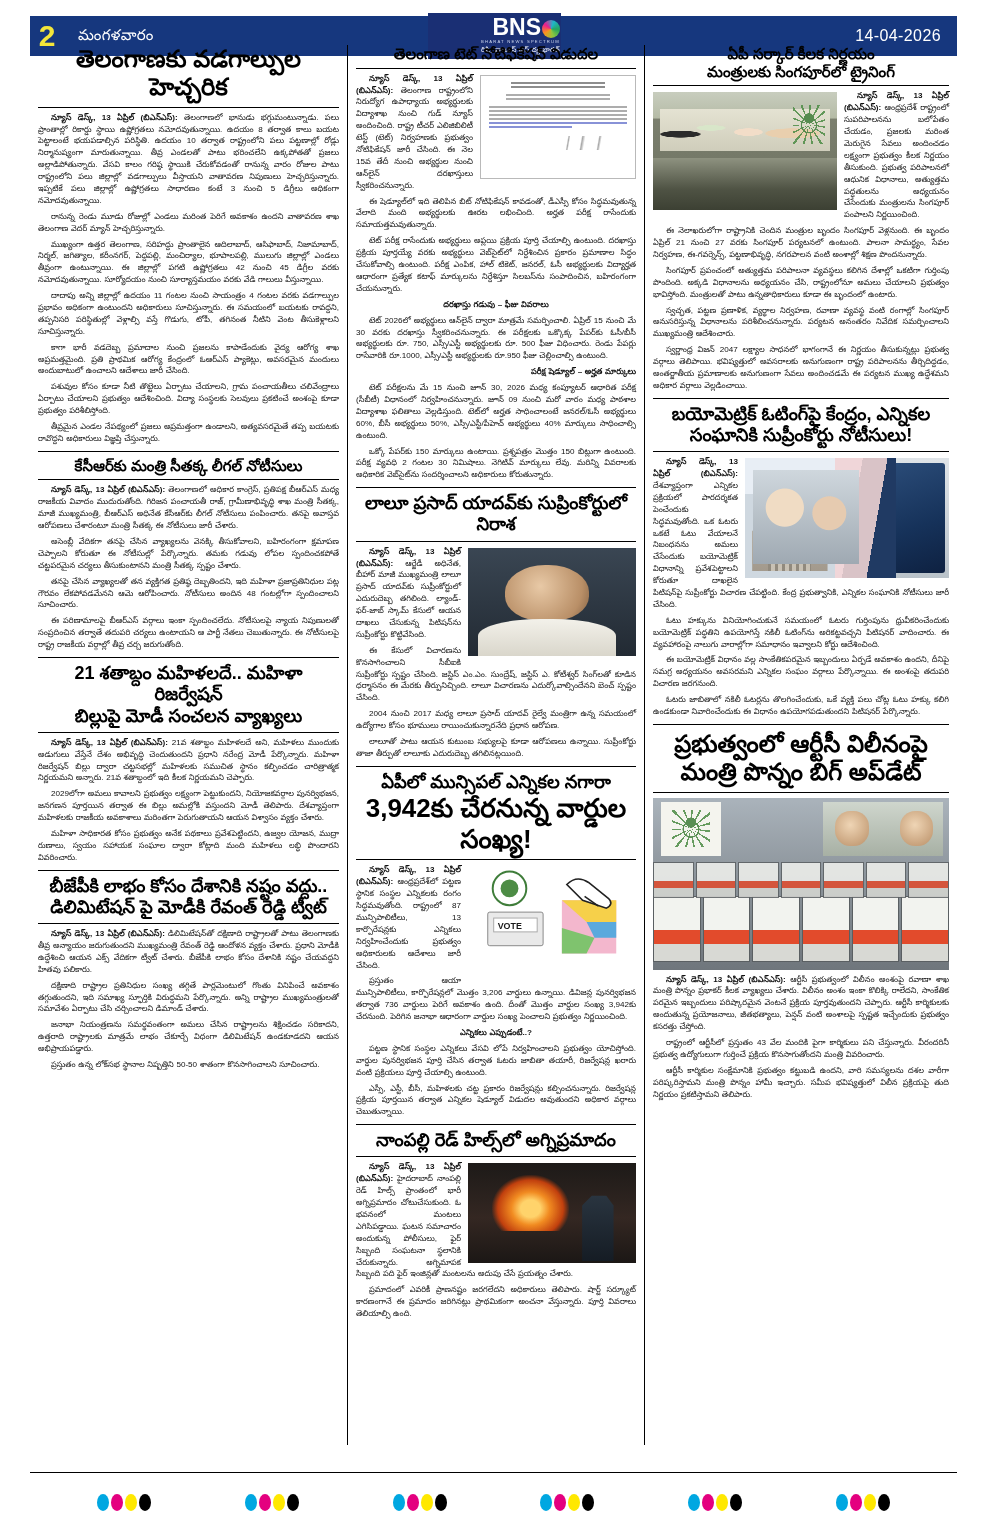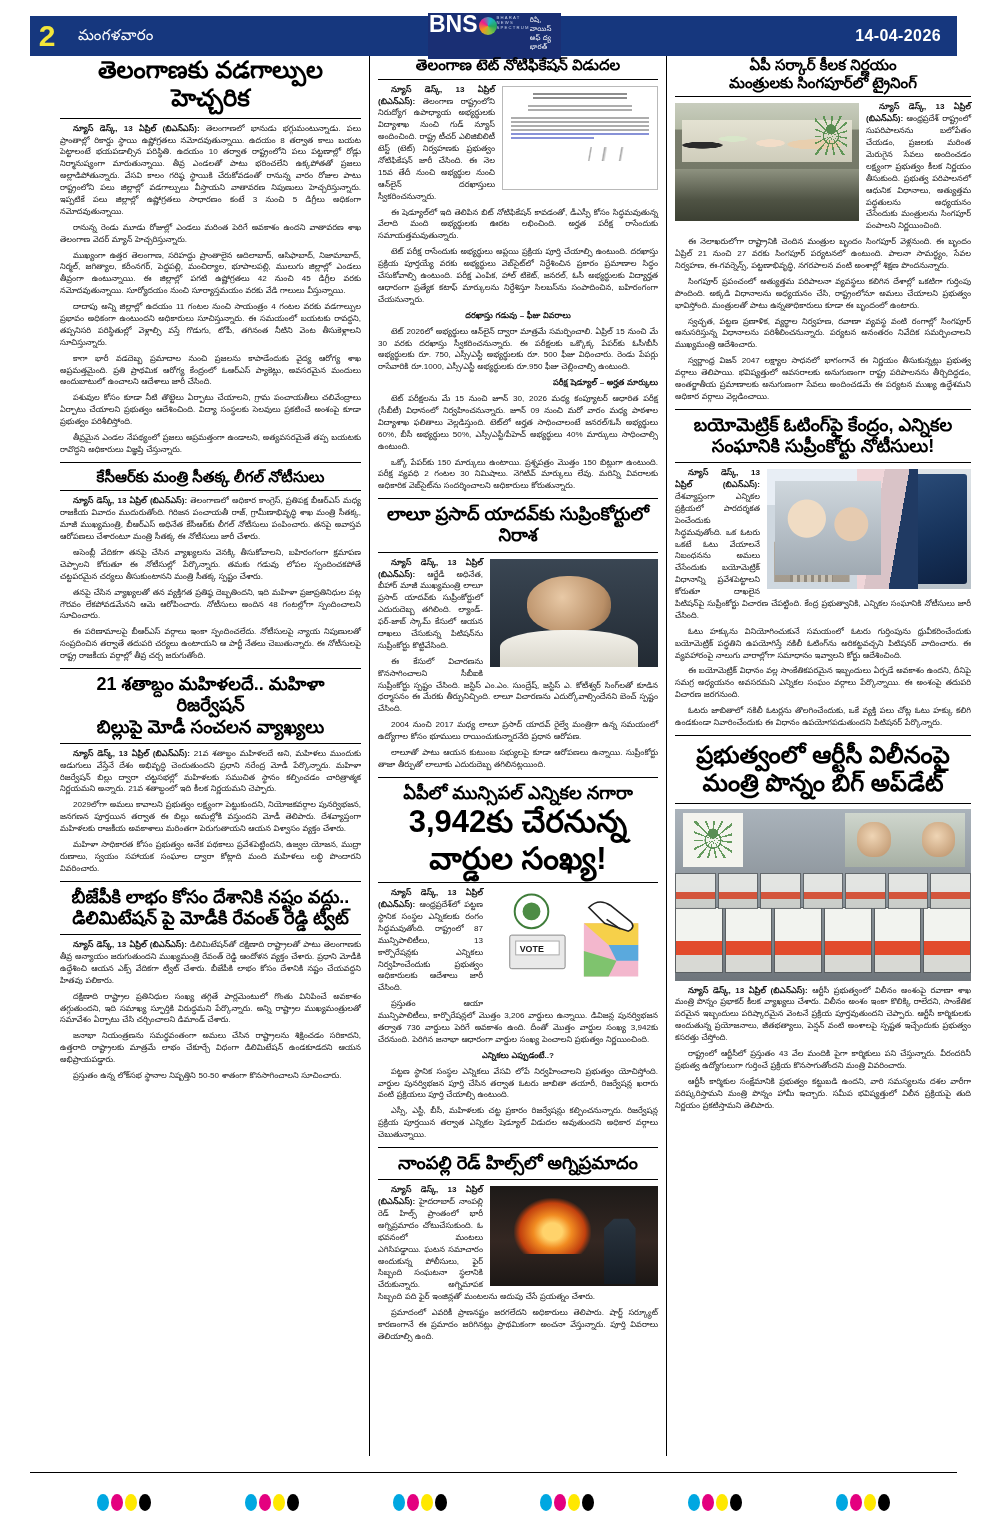--- a/index.html
+++ b/index.html
@@ -44,22 +44,22 @@
     font-size: 15px;
     margin-left: 14px;
     letter-spacing: 0.3px;
   }
   .logo-box {
     position: absolute;
     left: 398px; top: -3px;
     width: 133px; height: 46px;
     background: #1a2f74;
     display: flex;
-    flex-direction: row;
-    align-items: flex-start;
+    flex-direction: column;
+    align-items: flex-end;
     justify-content: center;
     border: 1px solid #1a2f74;
   }
   .logo-bns {
     font-size: 23px;
     font-weight: bold;
     color: #ffffff;
     letter-spacing: 0px;
     line-height: 0.95;
     display: flex;
@@ -85,31 +85,30 @@
     font-size: 7px;
     color: #ffffff;
     margin-top: 2px;
     letter-spacing: 0.2px;
   }
   .masthead-date {
     position: absolute;
     right: 16px;
     color: #ffffff;
     font-size: 16px;
-    font-weight: bold;
+    font-weight: normal;
     letter-spacing: 0.4px;
   }
 
   
   .content {
     position: absolute;
-    left: 30px; top: 56px;
+    left: 30px; top: 45px;
     width: 927px; height: 1400px;
     display: flex;
-    margin-left: 22px;
   }
   .col {
     position: relative;
     padding: 0 8px;
   }
   .col1 { width: 318px; border-right: 1px solid #000; }
   .col2 { width: 297px; border-right: 1px solid #000; }
   .col3 { width: 312px; }
 
   
@@ -126,21 +125,21 @@
   h2.headline {
     text-align: center;
     font-weight: bold;
     color: #000;
     line-height: 1.18;
     font-family: "Liberation Sans", sans-serif;
   }
   .hl-xl  { font-size: 24px; }
   .hl-lg  { font-size: 15px; }
   .hl-md  { font-size: 18px; }
-  .hl-big { font-size: 31px; }
+  .hl-big { font-size: 26px; }
 
   p.body {
     font-size: 8.1px;
     line-height: 1.47;
     text-align: justify;
     color: #111;
     margin-top: 4px;
     font-family: "Liberation Sans", sans-serif;
     word-spacing: 0.4px;
   }

